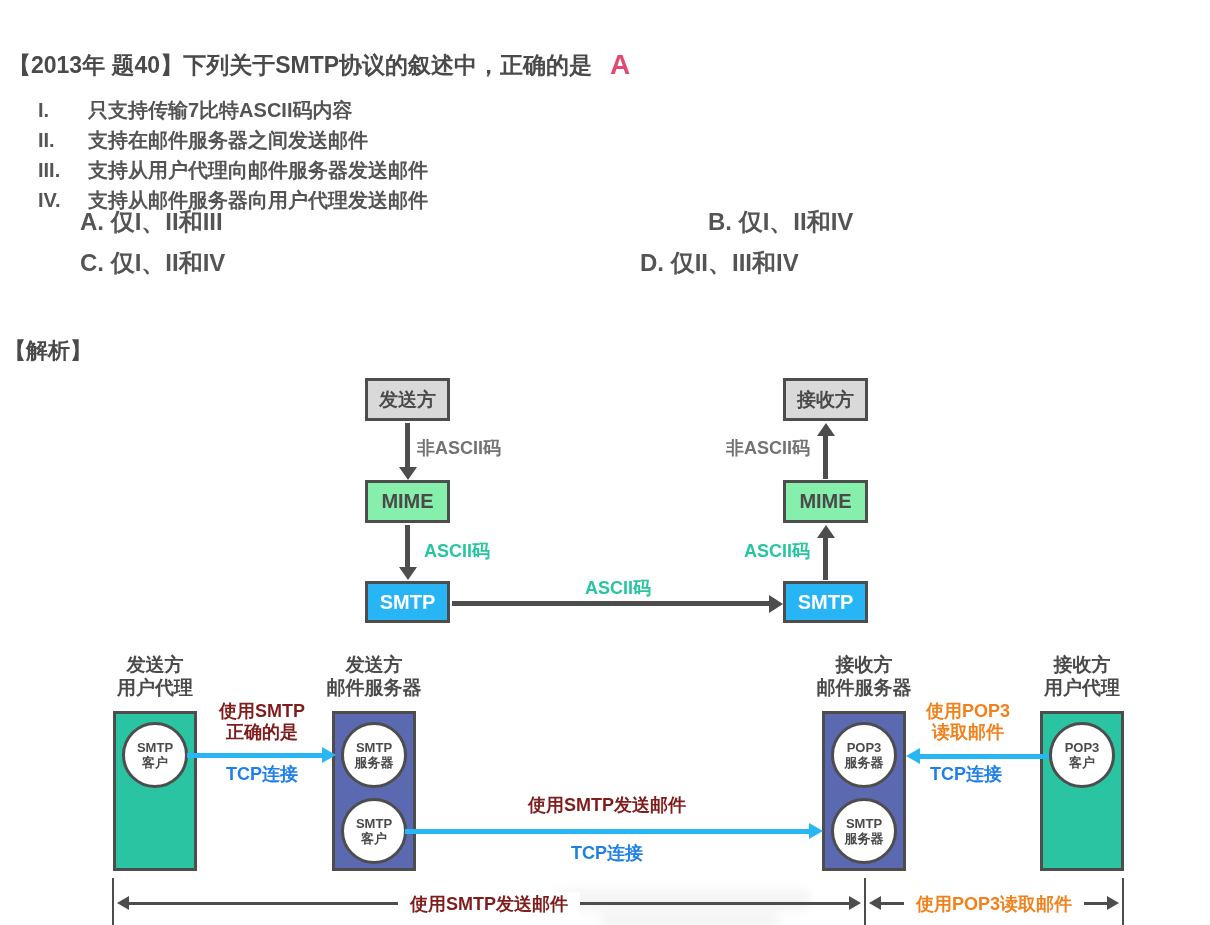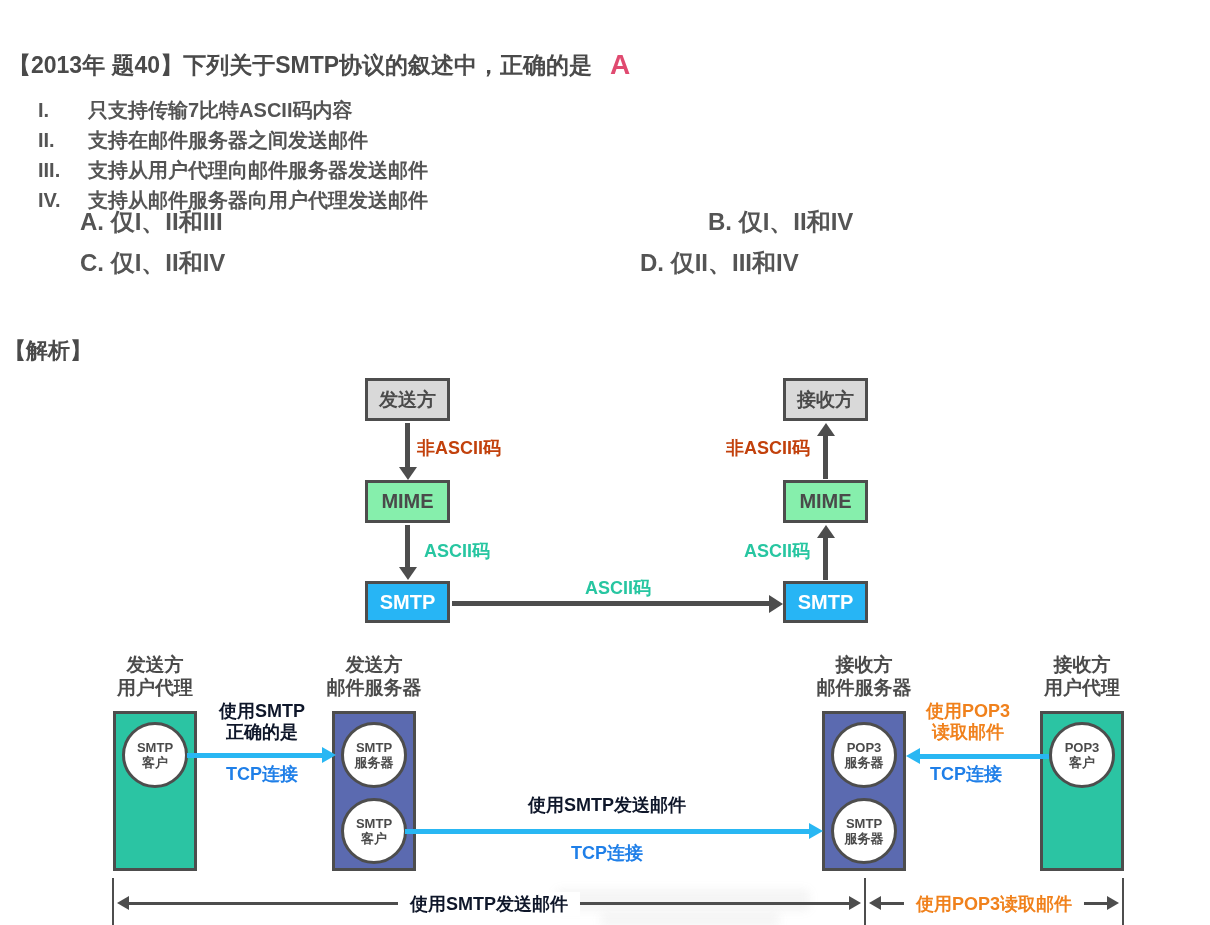--- a/index.html
+++ b/index.html
@@ -23,36 +23,36 @@
   .gray-node{background:#d9d9d9;}
   .amber-node{background:#86efac;}
   .cyan-node{background:#27b5f5;color:#ffffff;}
   .vshaft{width:5px;background:#4d4d4d;}
   .hshaft{height:5px;background:#4d4d4d;}
   .head-down{width:0;height:0;border-left:9px solid transparent;border-right:9px solid transparent;border-top:13px solid #4d4d4d;}
   .head-up{width:0;height:0;border-left:9px solid transparent;border-right:9px solid transparent;border-bottom:13px solid #4d4d4d;}
   .head-right{width:0;height:0;border-top:9px solid transparent;border-bottom:9px solid transparent;border-left:14px solid #4d4d4d;}
   .olabel{font-size:18px;font-weight:bold;white-space:nowrap;
           text-shadow:-2px -2px 0 #fff,2px -2px 0 #fff,-2px 2px 0 #fff,2px 2px 0 #fff,-2px 0 0 #fff,2px 0 0 #fff,0 -2px 0 #fff,0 2px 0 #fff;}
-  .red-t{color:#c2410c;}
+  .red-t{color:#737373;}
   .teal-t{color:#27c6a1;}
 
   
   .col-label{font-size:19px;font-weight:bold;line-height:23px;text-align:center;color:#4a4a4a;width:140px;}
   .tall-box{border:3px solid #4d4d4d;box-sizing:border-box;width:84px;height:160px;}
   .teal-box{background:#2bc4a3;}
   .purple-box{background:#5b6ab0;}
   .circ{width:66px;height:66px;border-radius:50%;background:#ffffff;border:3px solid #4d4d4d;box-sizing:border-box;
         display:flex;flex-direction:column;align-items:center;justify-content:center;
         font-size:13px;font-weight:bold;line-height:15px;color:#4a4a4a;text-align:center;}
   .cshaft{height:5px;background:#29b7f3;}
   .chead-right{width:0;height:0;border-top:8px solid transparent;border-bottom:8px solid transparent;border-left:14px solid #29b7f3;}
   .chead-left{width:0;height:0;border-top:8px solid transparent;border-bottom:8px solid transparent;border-right:14px solid #29b7f3;}
   .flow-label{font-size:18px;font-weight:bold;line-height:21px;text-align:center;white-space:nowrap;}
-  .dkred-t{color:#0f172a;}
+  .dkred-t{color:#7f1d1d;}
   .blue-t{color:#1f7fe8;}
   .orange-t{color:#f0811c;}
   .center-x{transform:translateX(-50%);}
 
   
   .tick{width:2px;height:52px;background:#4d4d4d;}
   .span-arrow{height:16px;}
   .span-line{position:absolute;top:6px;left:8px;right:8px;height:3px;background:#4d4d4d;}
   .span-head-l{position:absolute;left:0;top:0;width:0;height:0;border-top:7px solid transparent;border-bottom:7px solid transparent;border-right:12px solid #4d4d4d;}
   .span-head-r{position:absolute;right:0;top:0;width:0;height:0;border-top:7px solid transparent;border-bottom:7px solid transparent;border-left:12px solid #4d4d4d;}

